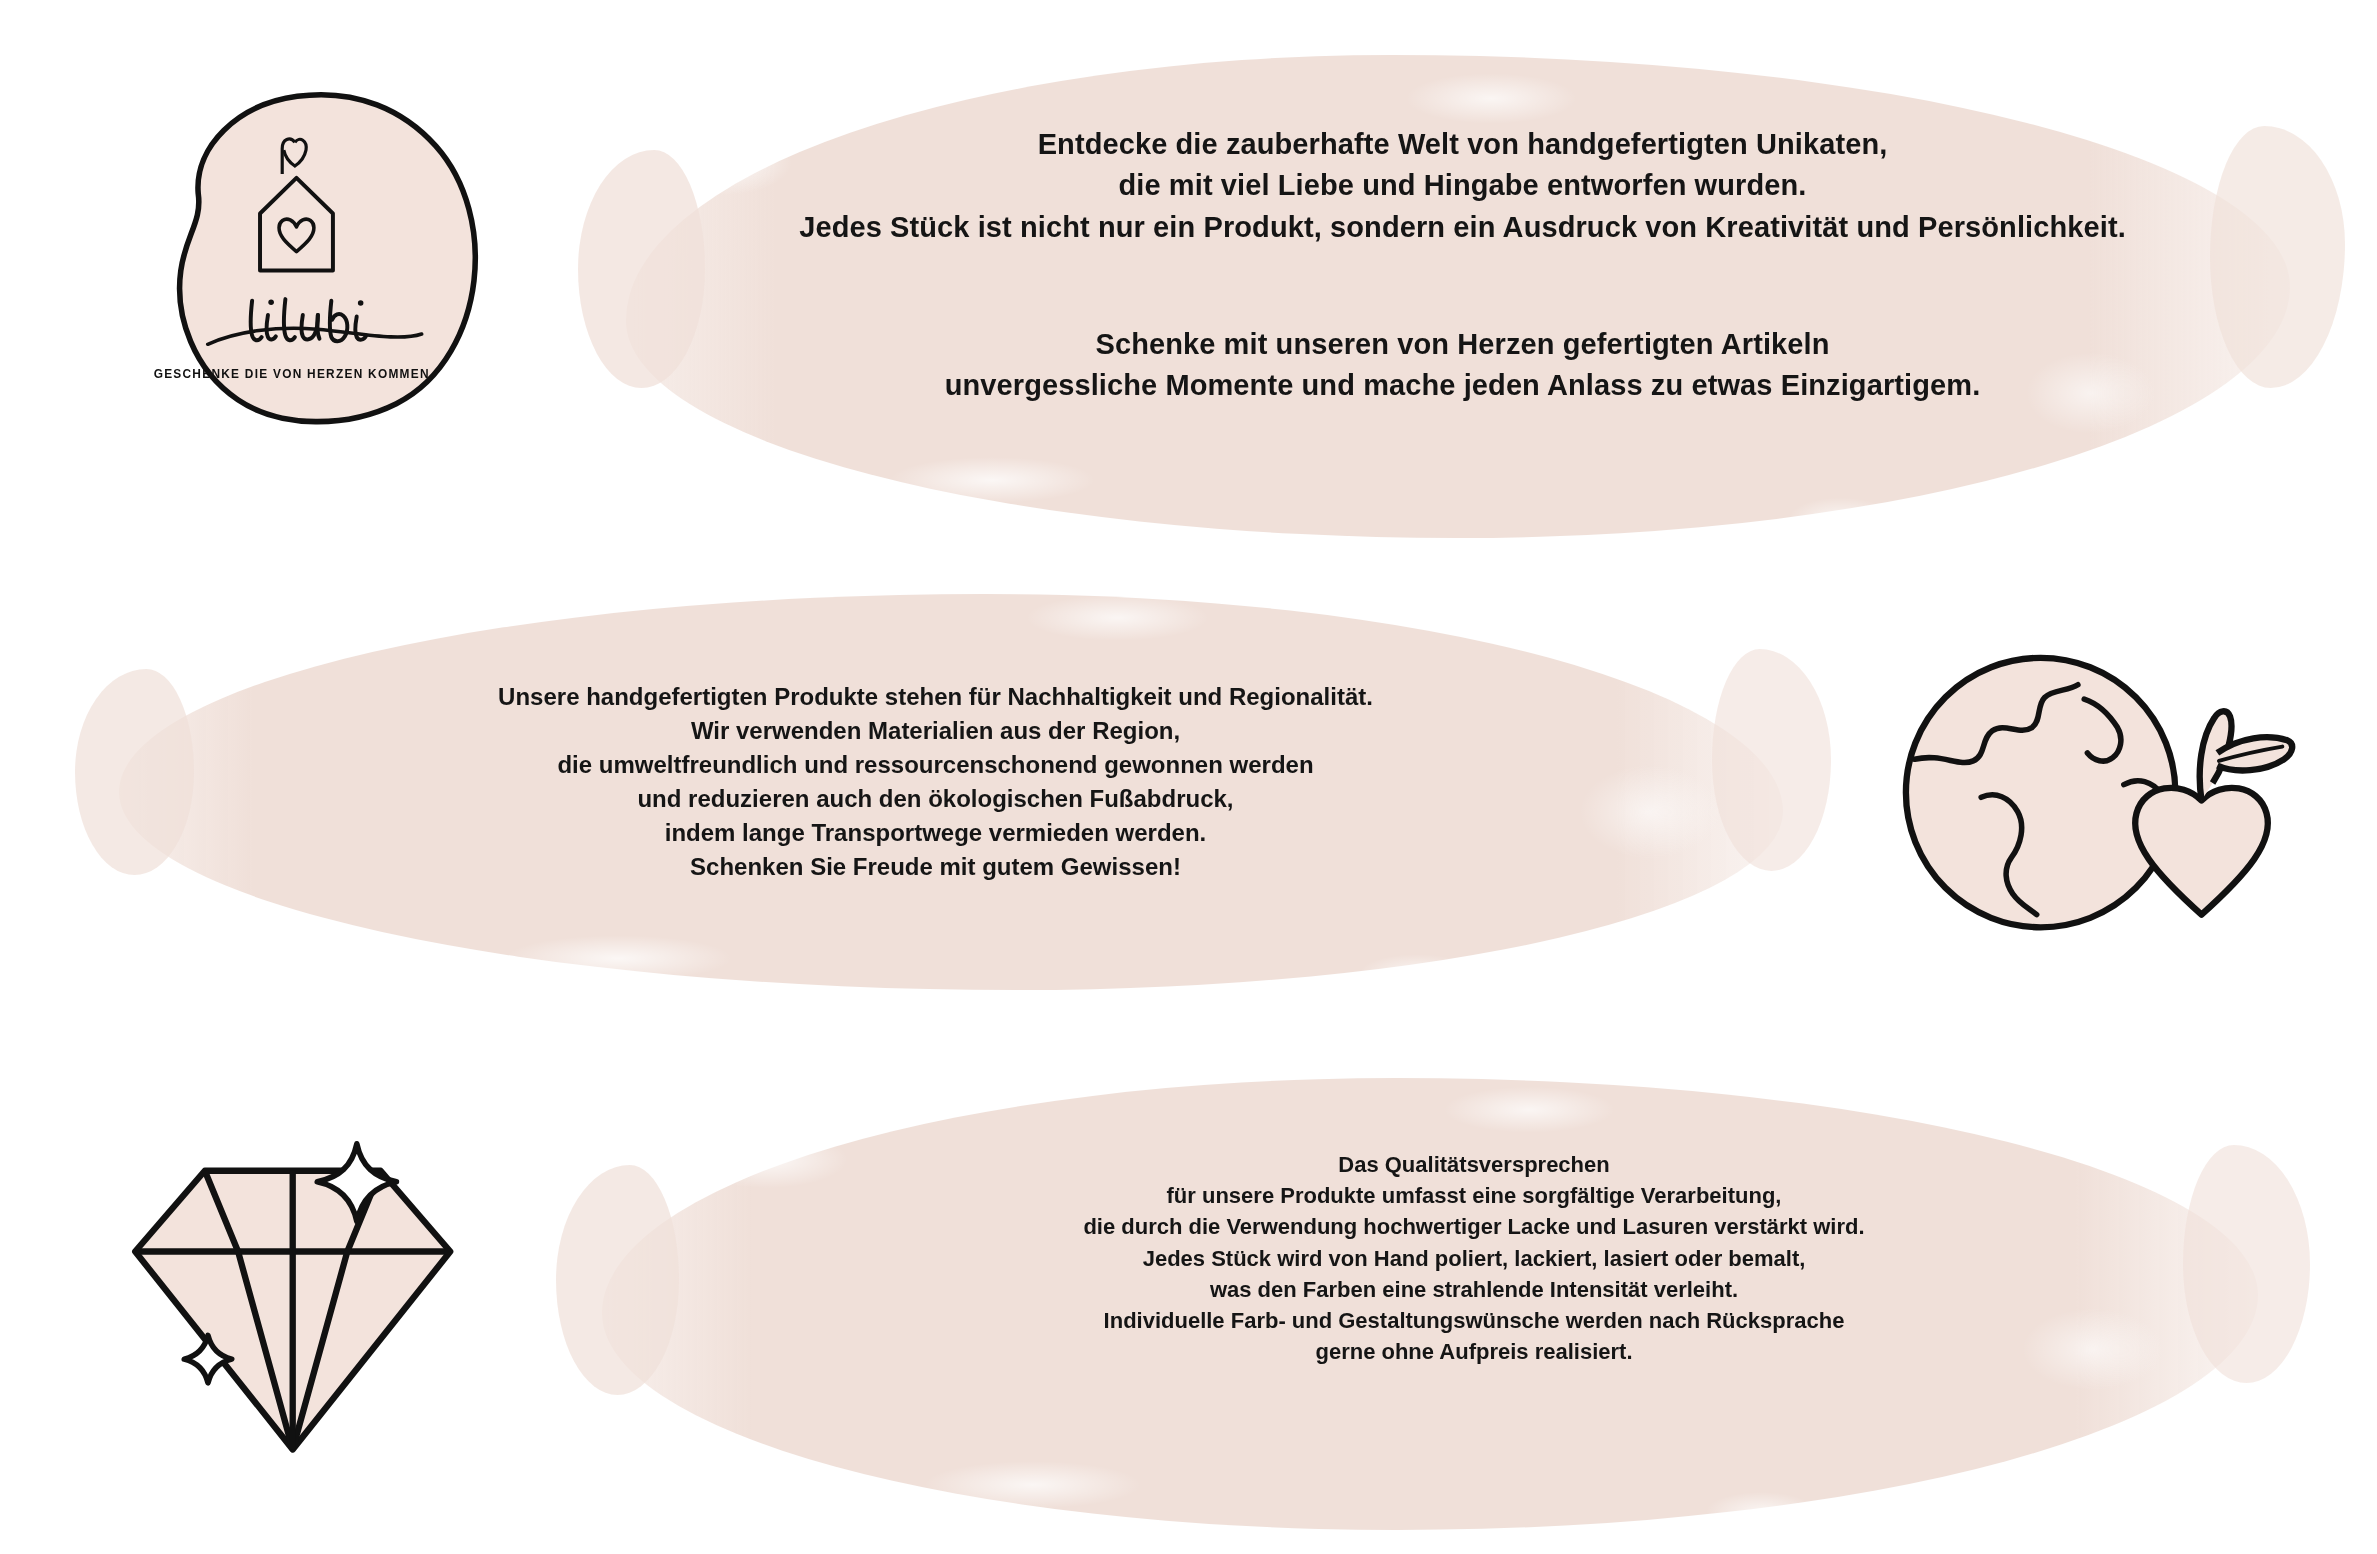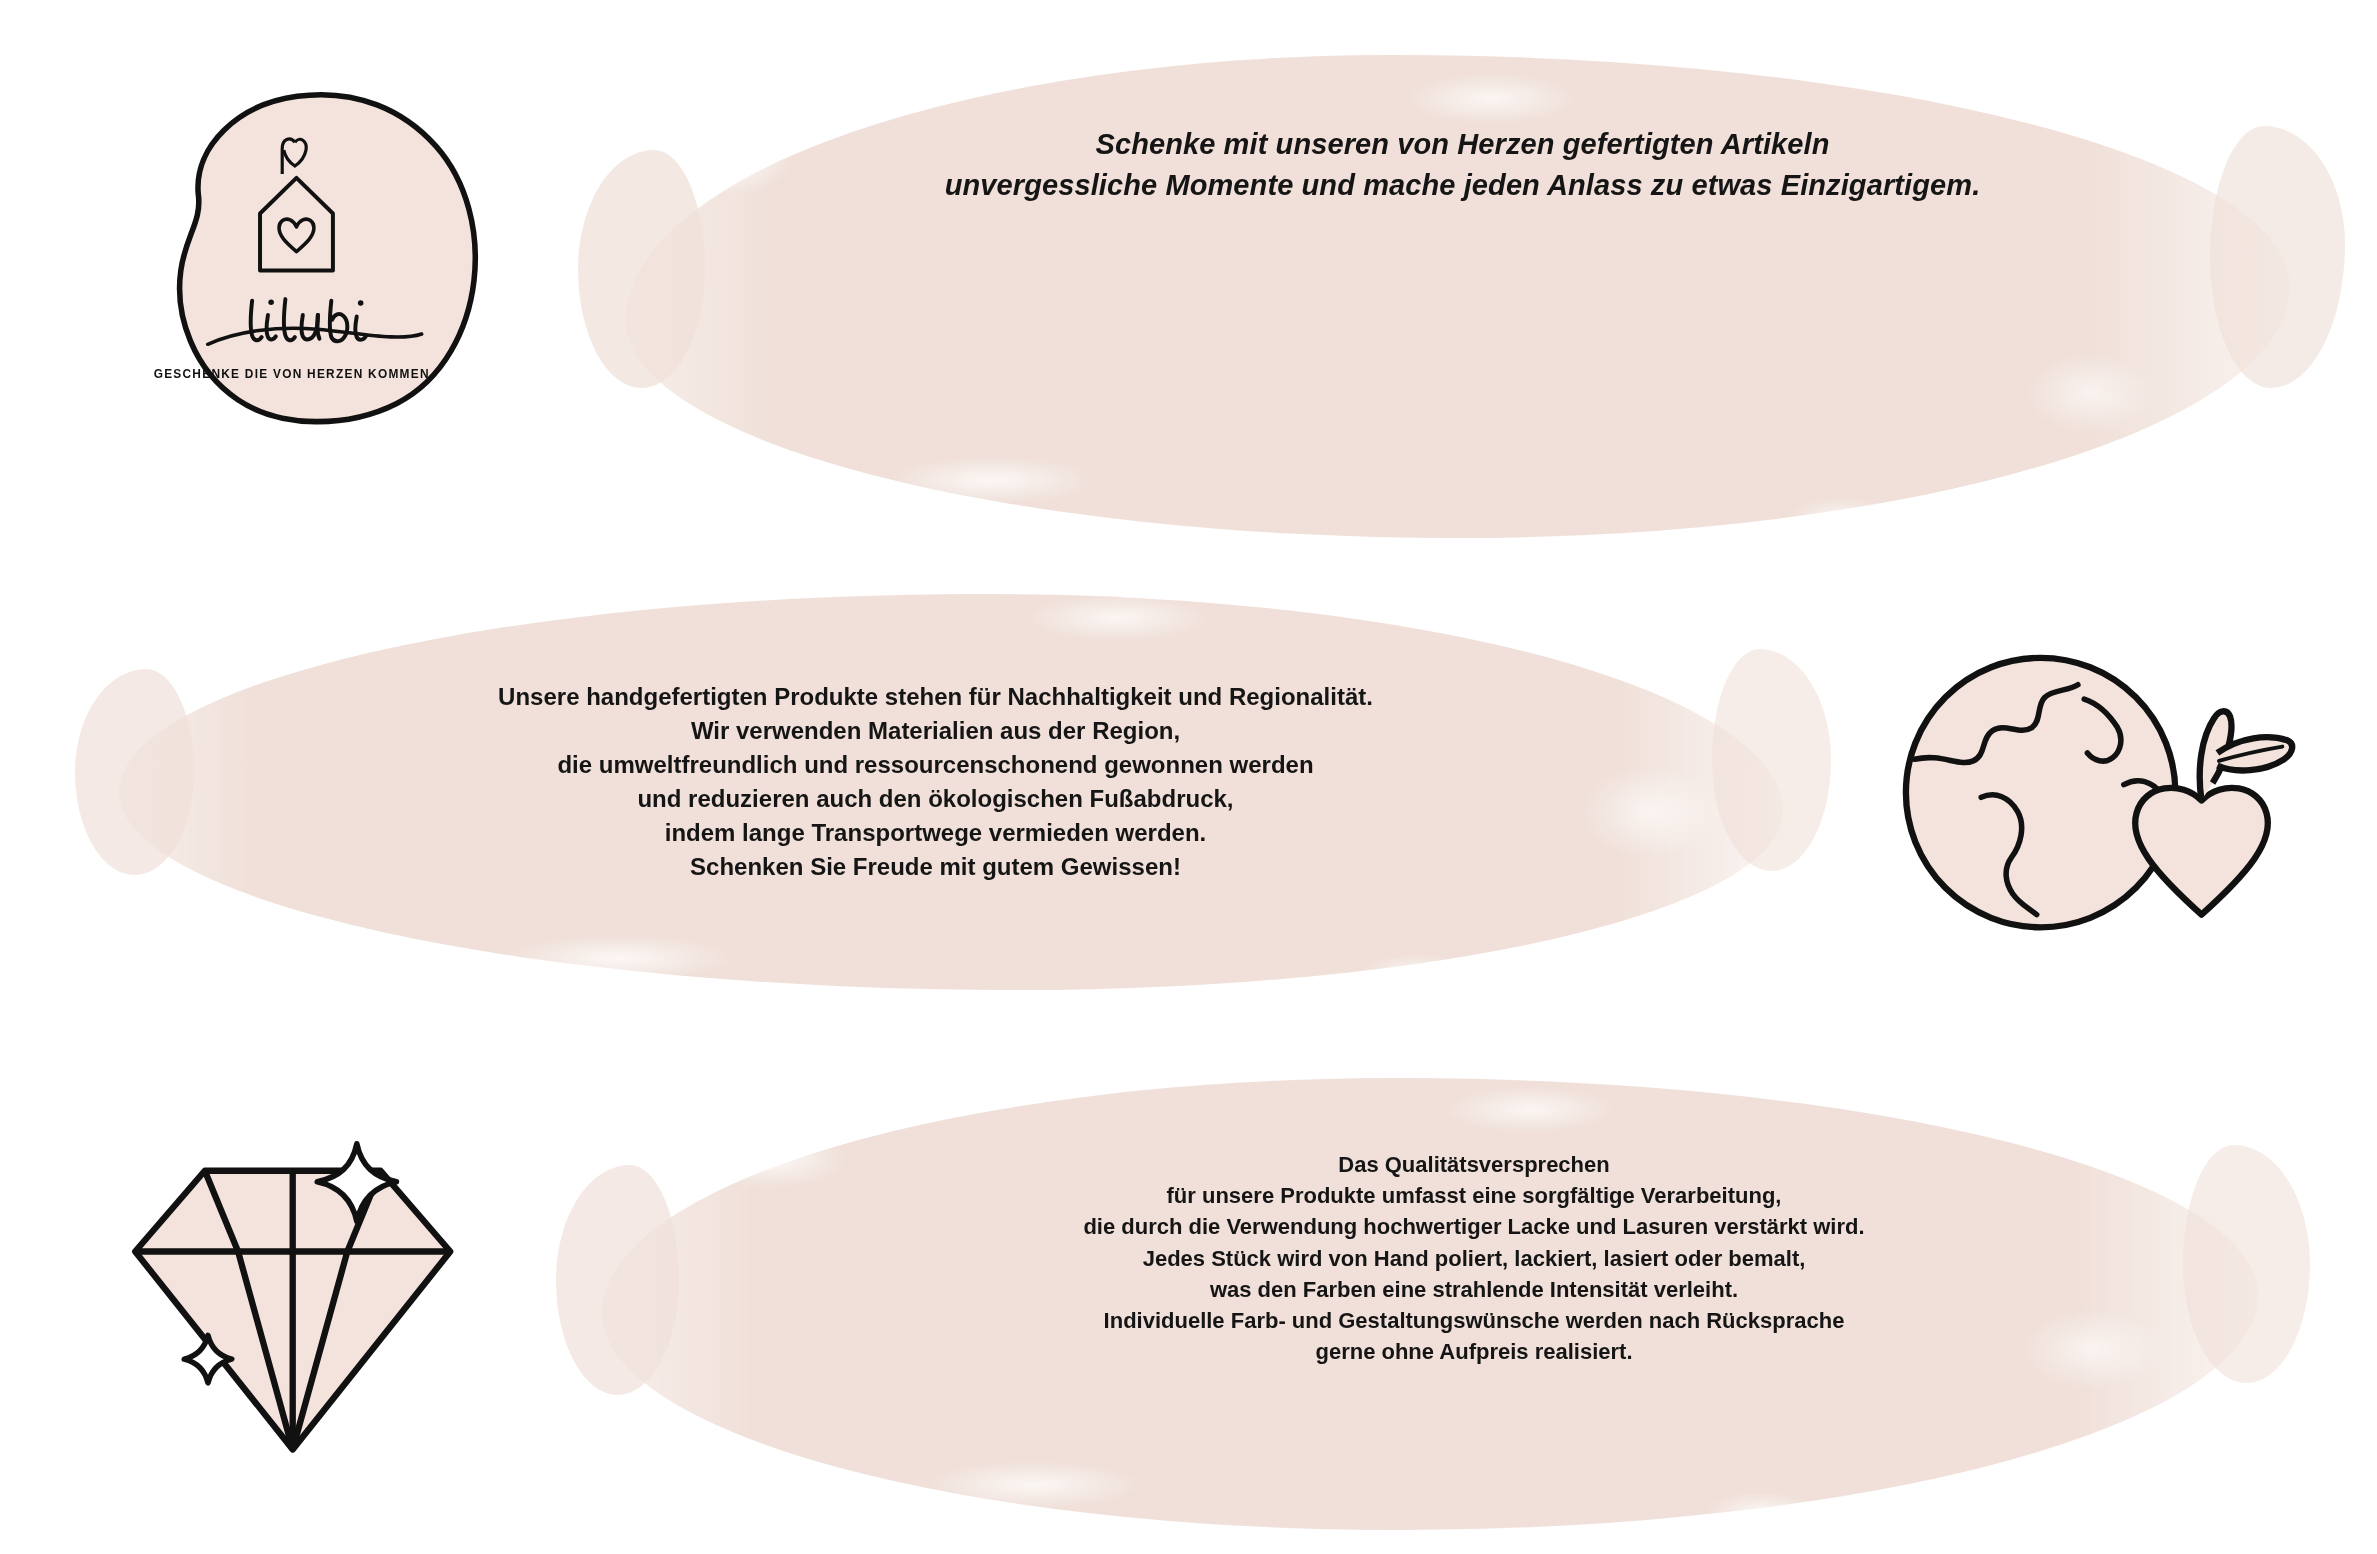--- a/index.html
+++ b/index.html
@@ -125,21 +125,21 @@
     white-space: pre-line;
   }
   .block-1 {
     left: 658px;
     top: 83px;
     width: 1609px;
     font-size: 29px;
     letter-spacing: 0.1px;
   }
   .block-1 .para { margin-bottom: 35px; }
-  .block-1 .para:last-child { margin-bottom: 8px; font-style: italic; }
+  .block-1 .para:last-child { margin-bottom: 8px; }
 
   .block-2 {
     left: 262px;
     top: 680px;
     width: 1347px;
     font-size: 24px;
   }
   .block-3 {
     left: 761px;
     top: 1149px;
@@ -234,20 +234,23 @@
       <path d="M108,78 L150,180 L219,430" fill="none" stroke="#111" stroke-width="8"></path>
       <path d="M330,78 L288,180 L219,430" fill="none" stroke="#111" stroke-width="8"></path>
       <path d="M219,78 L219,430" fill="none" stroke="#111" stroke-width="8"></path>
 
       <path d="M300,44 C306,72 322,86 350,92 C322,98 306,114 300,142 C294,114 278,98 250,92 C278,86 294,72 300,44 Z" fill="#ffffff" stroke="#111" stroke-width="7" stroke-linejoin="round"></path>
       <path d="M112,286 C116,302 126,312 142,316 C126,320 116,330 112,346 C108,330 98,320 82,316 C98,312 108,302 112,286 Z" fill="#ffffff" stroke="#111" stroke-width="7" stroke-linejoin="round"></path>
     </svg>
   </div>
 
   <div class="textblock block-1">
+    <div class="para">Entdecke die zauberhafte Welt von handgefertigten Unikaten,
+die mit viel Liebe und Hingabe entworfen wurden.
+Jedes Stück ist nicht nur ein Produkt, sondern ein Ausdruck von Kreativität und Persönlichkeit.</div>
     <div class="para">Schenke mit unseren von Herzen gefertigten Artikeln
 unvergessliche Momente und mache jeden Anlass zu etwas Einzigartigem.</div>
   </div>
 
   <div class="textblock block-2">Unsere handgefertigten Produkte stehen für Nachhaltigkeit und Regionalität.
 Wir verwenden Materialien aus der Region,
 die umweltfreundlich und ressourcenschonend gewonnen werden
 und reduzieren auch den ökologischen Fußabdruck,
 indem lange Transportwege vermieden werden.
 Schenken Sie Freude mit gutem Gewissen!</div>

